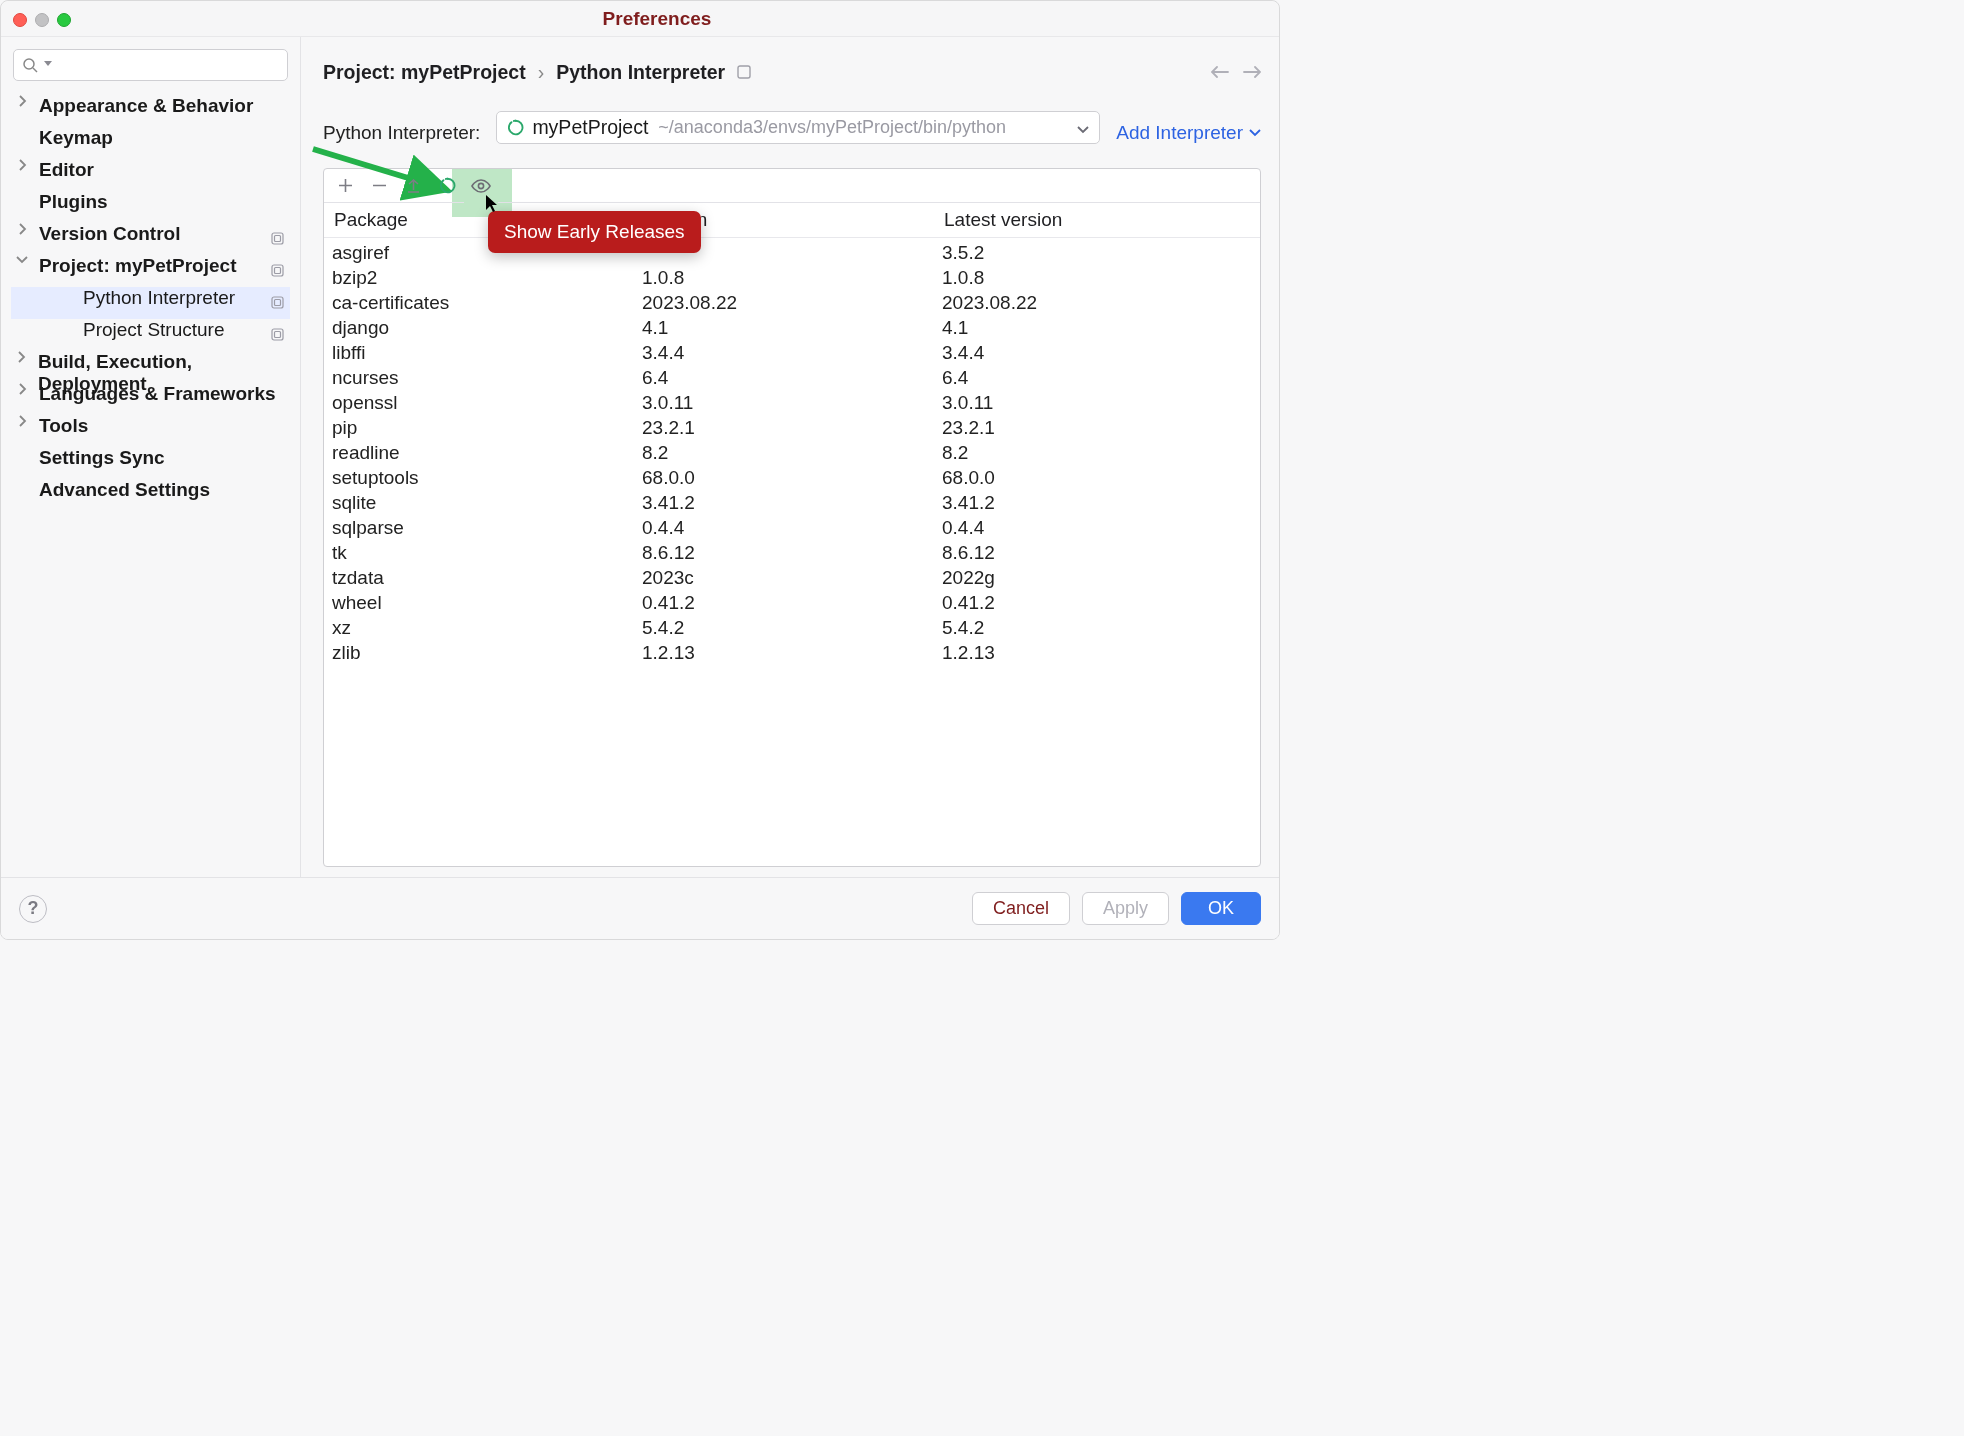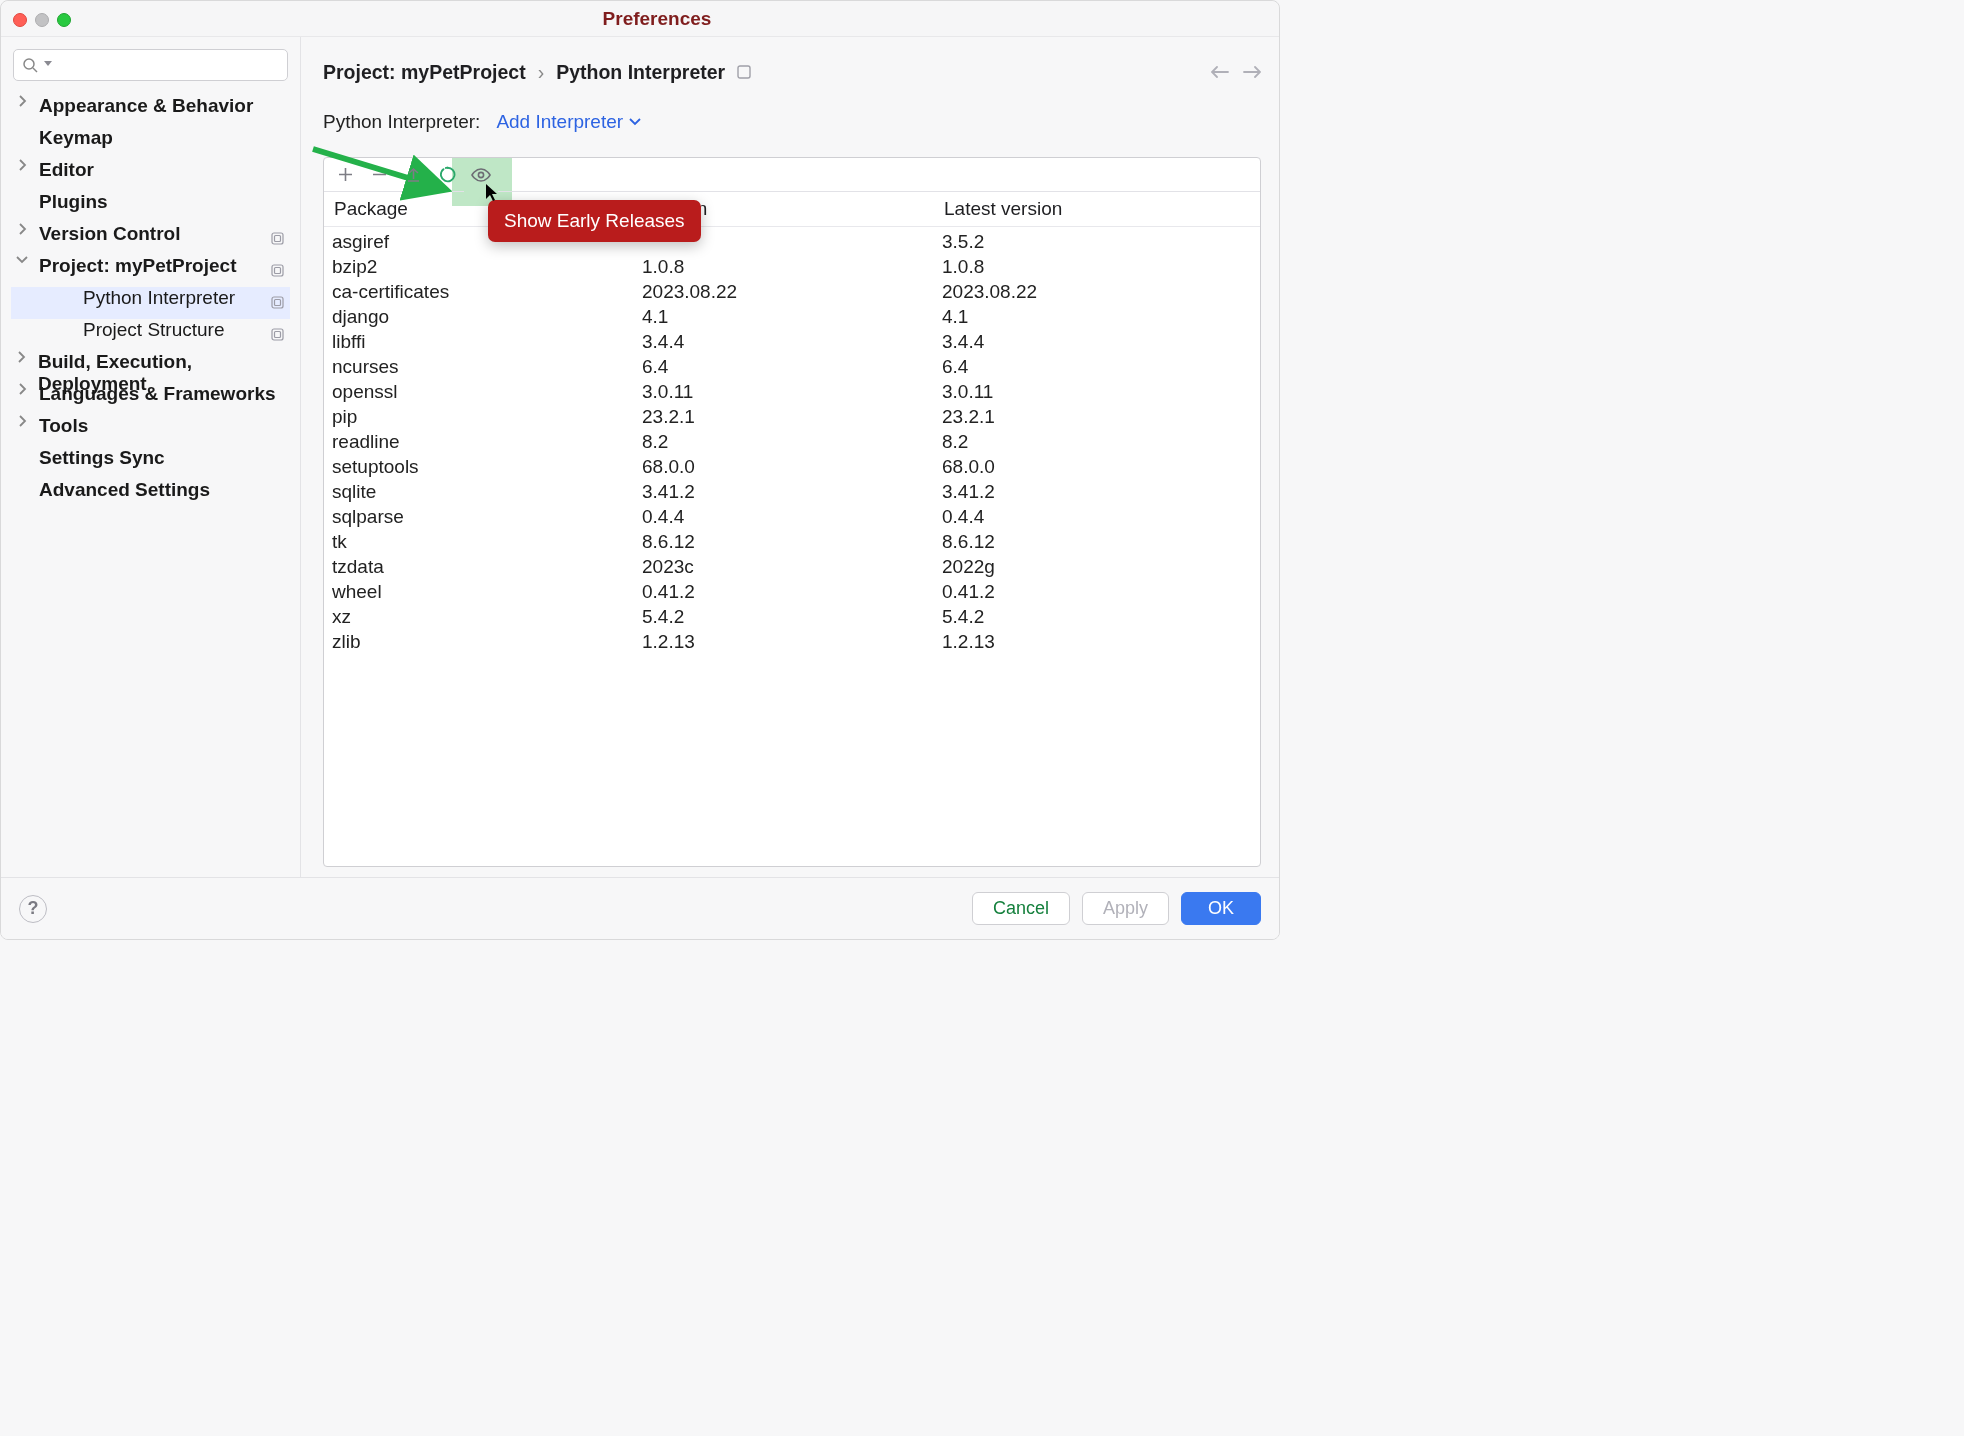--- a/index.html
+++ b/index.html
@@ -194,21 +194,21 @@
     background:#f7f7f8;
   }
   .help {
     width:28px; height:28px; border:1.5px solid #bdbdc4; border-radius:50%;
     display:flex; align-items:center; justify-content:center;
     color:#7a7a82; font-size:18px; font-weight:600;
   }
   .footer .spacer { flex:1; }
   .btn {
     height:33px; padding:0 20px; border-radius:6px; border:1px solid #cfcfd3; background:#fff;
-    font-size:18px; color:#15803d; cursor:pointer;
+    font-size:18px; color:#7f1d1d; cursor:pointer;
   }
   .btn.disabled { color:#b1b1b9; }
   .btn.primary { background:#3a79f0; border-color:#3a79f0; color:#fff; padding:0 26px; }
   .footer .btn + .btn { margin-left:12px; }
 </style>
 </head>
 <body>
 
 <div class="titlebar">
   <div class="traffic-lights">
@@ -351,20 +351,33 @@
         <span>
           <svg width="18" height="14" viewBox="0 0 18 14" fill="none" stroke="#b0b0b8" stroke-width="1.8" stroke-linecap="round">
               <path d="M1 7h16M12 2l5 5-5 5"></path>
             </svg>
         </span>
       </div>
     </div>
 
     <div class="interp-row">
       <span class="interp-label">Python Interpreter:</span>
+      <div class="interp-select">
+        <svg width="17" height="17" viewBox="0 0 20 20" fill="none" stroke="#2aa86b" stroke-width="2.2" stroke-linecap="round">
+          <path d="M10 2 A8 8 0 1 1 4 5"></path>
+            <path d="M10 2 A8 8 0 0 0 4 5" stroke-dasharray="2 3"></path>
+        </svg>
+        <span class="name">myPetProject</span>
+        <span class="path">~/anaconda3/envs/myPetProject/bin/python</span>
+        <span class="dd">
+          <svg width="12" height="8" viewBox="0 0 12 8" fill="none" stroke="#6b6b75" stroke-width="1.8">
+              <path d="M1 1l5 5 5-5"></path>
+            </svg>
+        </span>
+      </div>
       <div class="add-interp">
         <span>Add Interpreter</span>
         <svg width="12" height="8" viewBox="0 0 12 8" fill="none" stroke="#2d63e2" stroke-width="1.8">
             <path d="M1 1l5 5 5-5"></path>
           </svg>
       </div>
     </div>
 
     <div class="pkg-box">
       <div class="highlight-block"></div>

